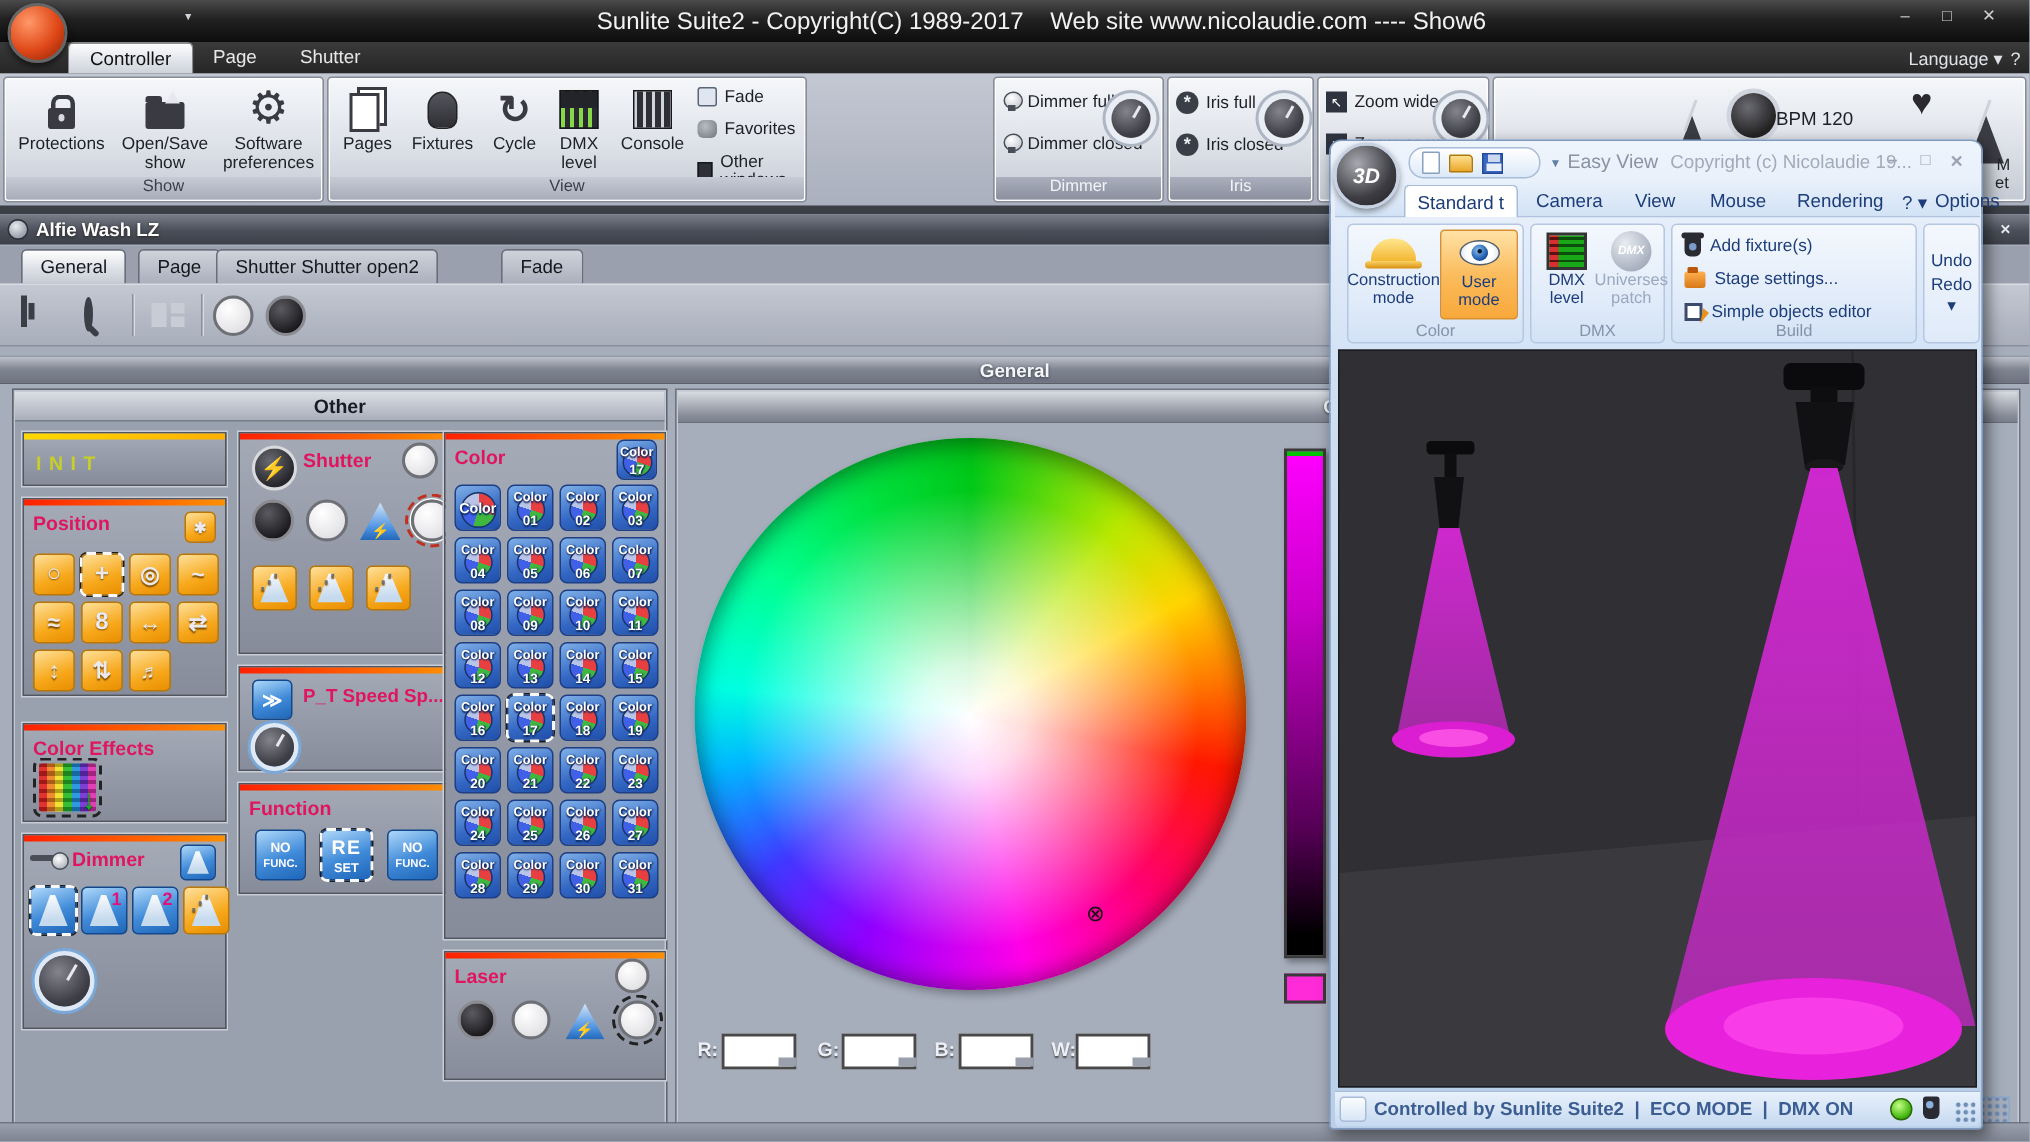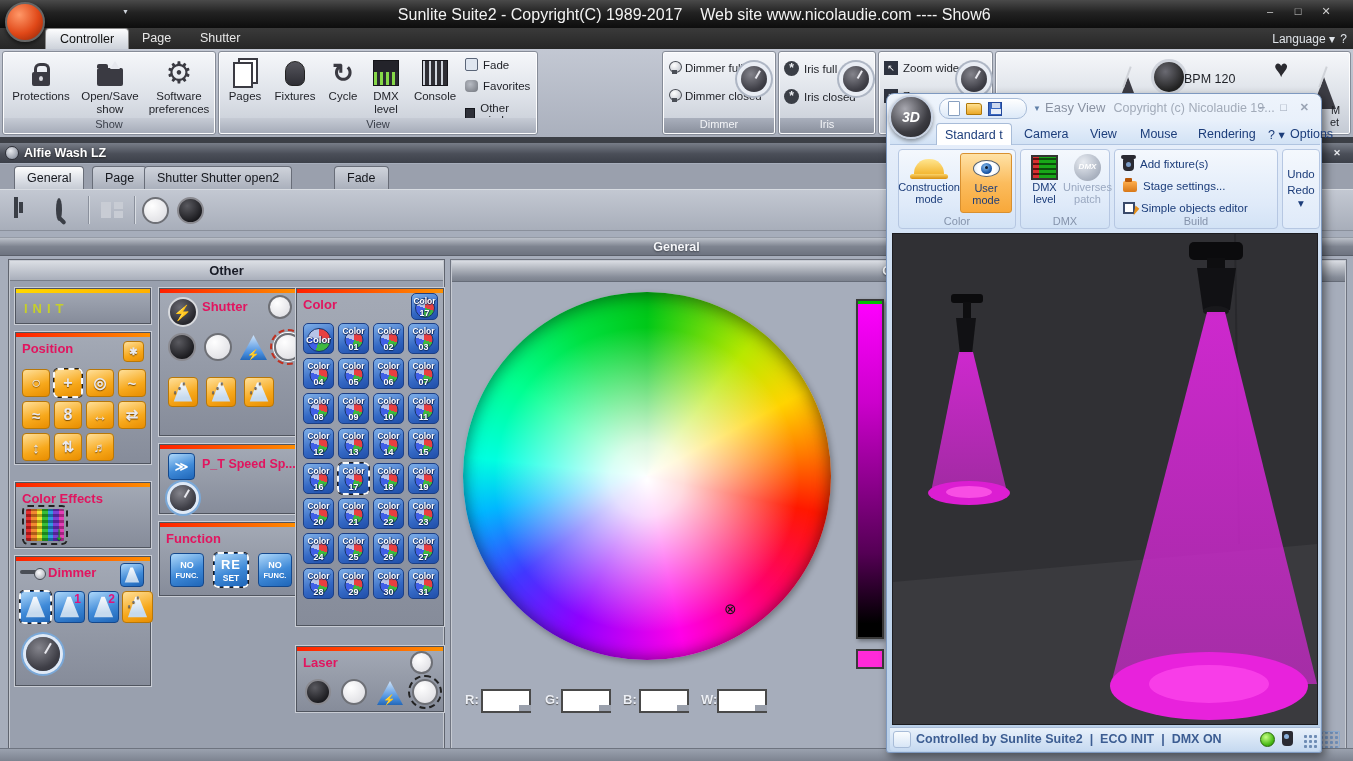--- a/index.html
+++ b/index.html
@@ -706,21 +706,21 @@
             <span class="l2">30</span>
           </div>
           <div class="cbtn">
             <span class="pie" style="height: 19px; width: 19px;"></span>
             <span class="l1">Color</span>
             <span class="l2">31</span>
           </div>
         </div>
     </div>
 
-    <div class="sec" style="left:287px; top:386px; width:148px; height:66px;">
+    <div class="sec" style="left:287px; top:374px; width:148px; height:86px;">
       <div class="bar"></div>
       <div class="sec-title">Laser</div>
       <span class="ball-w circ" style="right:10px; top:4px; width:23px; height:23px;"></span>
       <span class="ball-k circ" style="left:8px;  top:32px; width:26px; height:26px;"></span>
       <span class="ball-w circ" style="left:44px; top:32px; width:26px; height:26px;"></span>
       <span class="tribolt" style="left:80px; top:34px; width:26px; height:24px;">⚡</span>
       <span class="ball-w circ sel-k" style="left:115px; top:32px; width:26px; height:26px;"></span>
     </div>
   </div>
 
@@ -858,18 +858,18 @@
         <ellipse cx="323" cy="77" rx="13" ry="5" fill="#18181b"></ellipse>
       </g>
       <polygon points="314,78 332,78 424,450 218,450" fill="url(#beamGrad)"></polygon>
       <ellipse cx="316" cy="452" rx="99" ry="34" fill="#e822dc"></ellipse>
       <ellipse cx="316" cy="450" rx="60" ry="19" fill="#ff48ec" opacity="0.7"></ellipse>
     </svg>
   </div>
 
   <div id="ev-status">
     <span class="sq"></span>
-    <span class="stext">Controlled by Sunlite Suite2  |  ECO INIT  |  DMX ON</span>
+    <span class="stext">Controlled by Sunlite Suite2  |  ECO MODE  |  DMX ON</span>
     <span class="led"></span>
     <span class="fixico"></span>
     <span class="grip"></span>
   </div>
 </div>
 
 </body></html>

